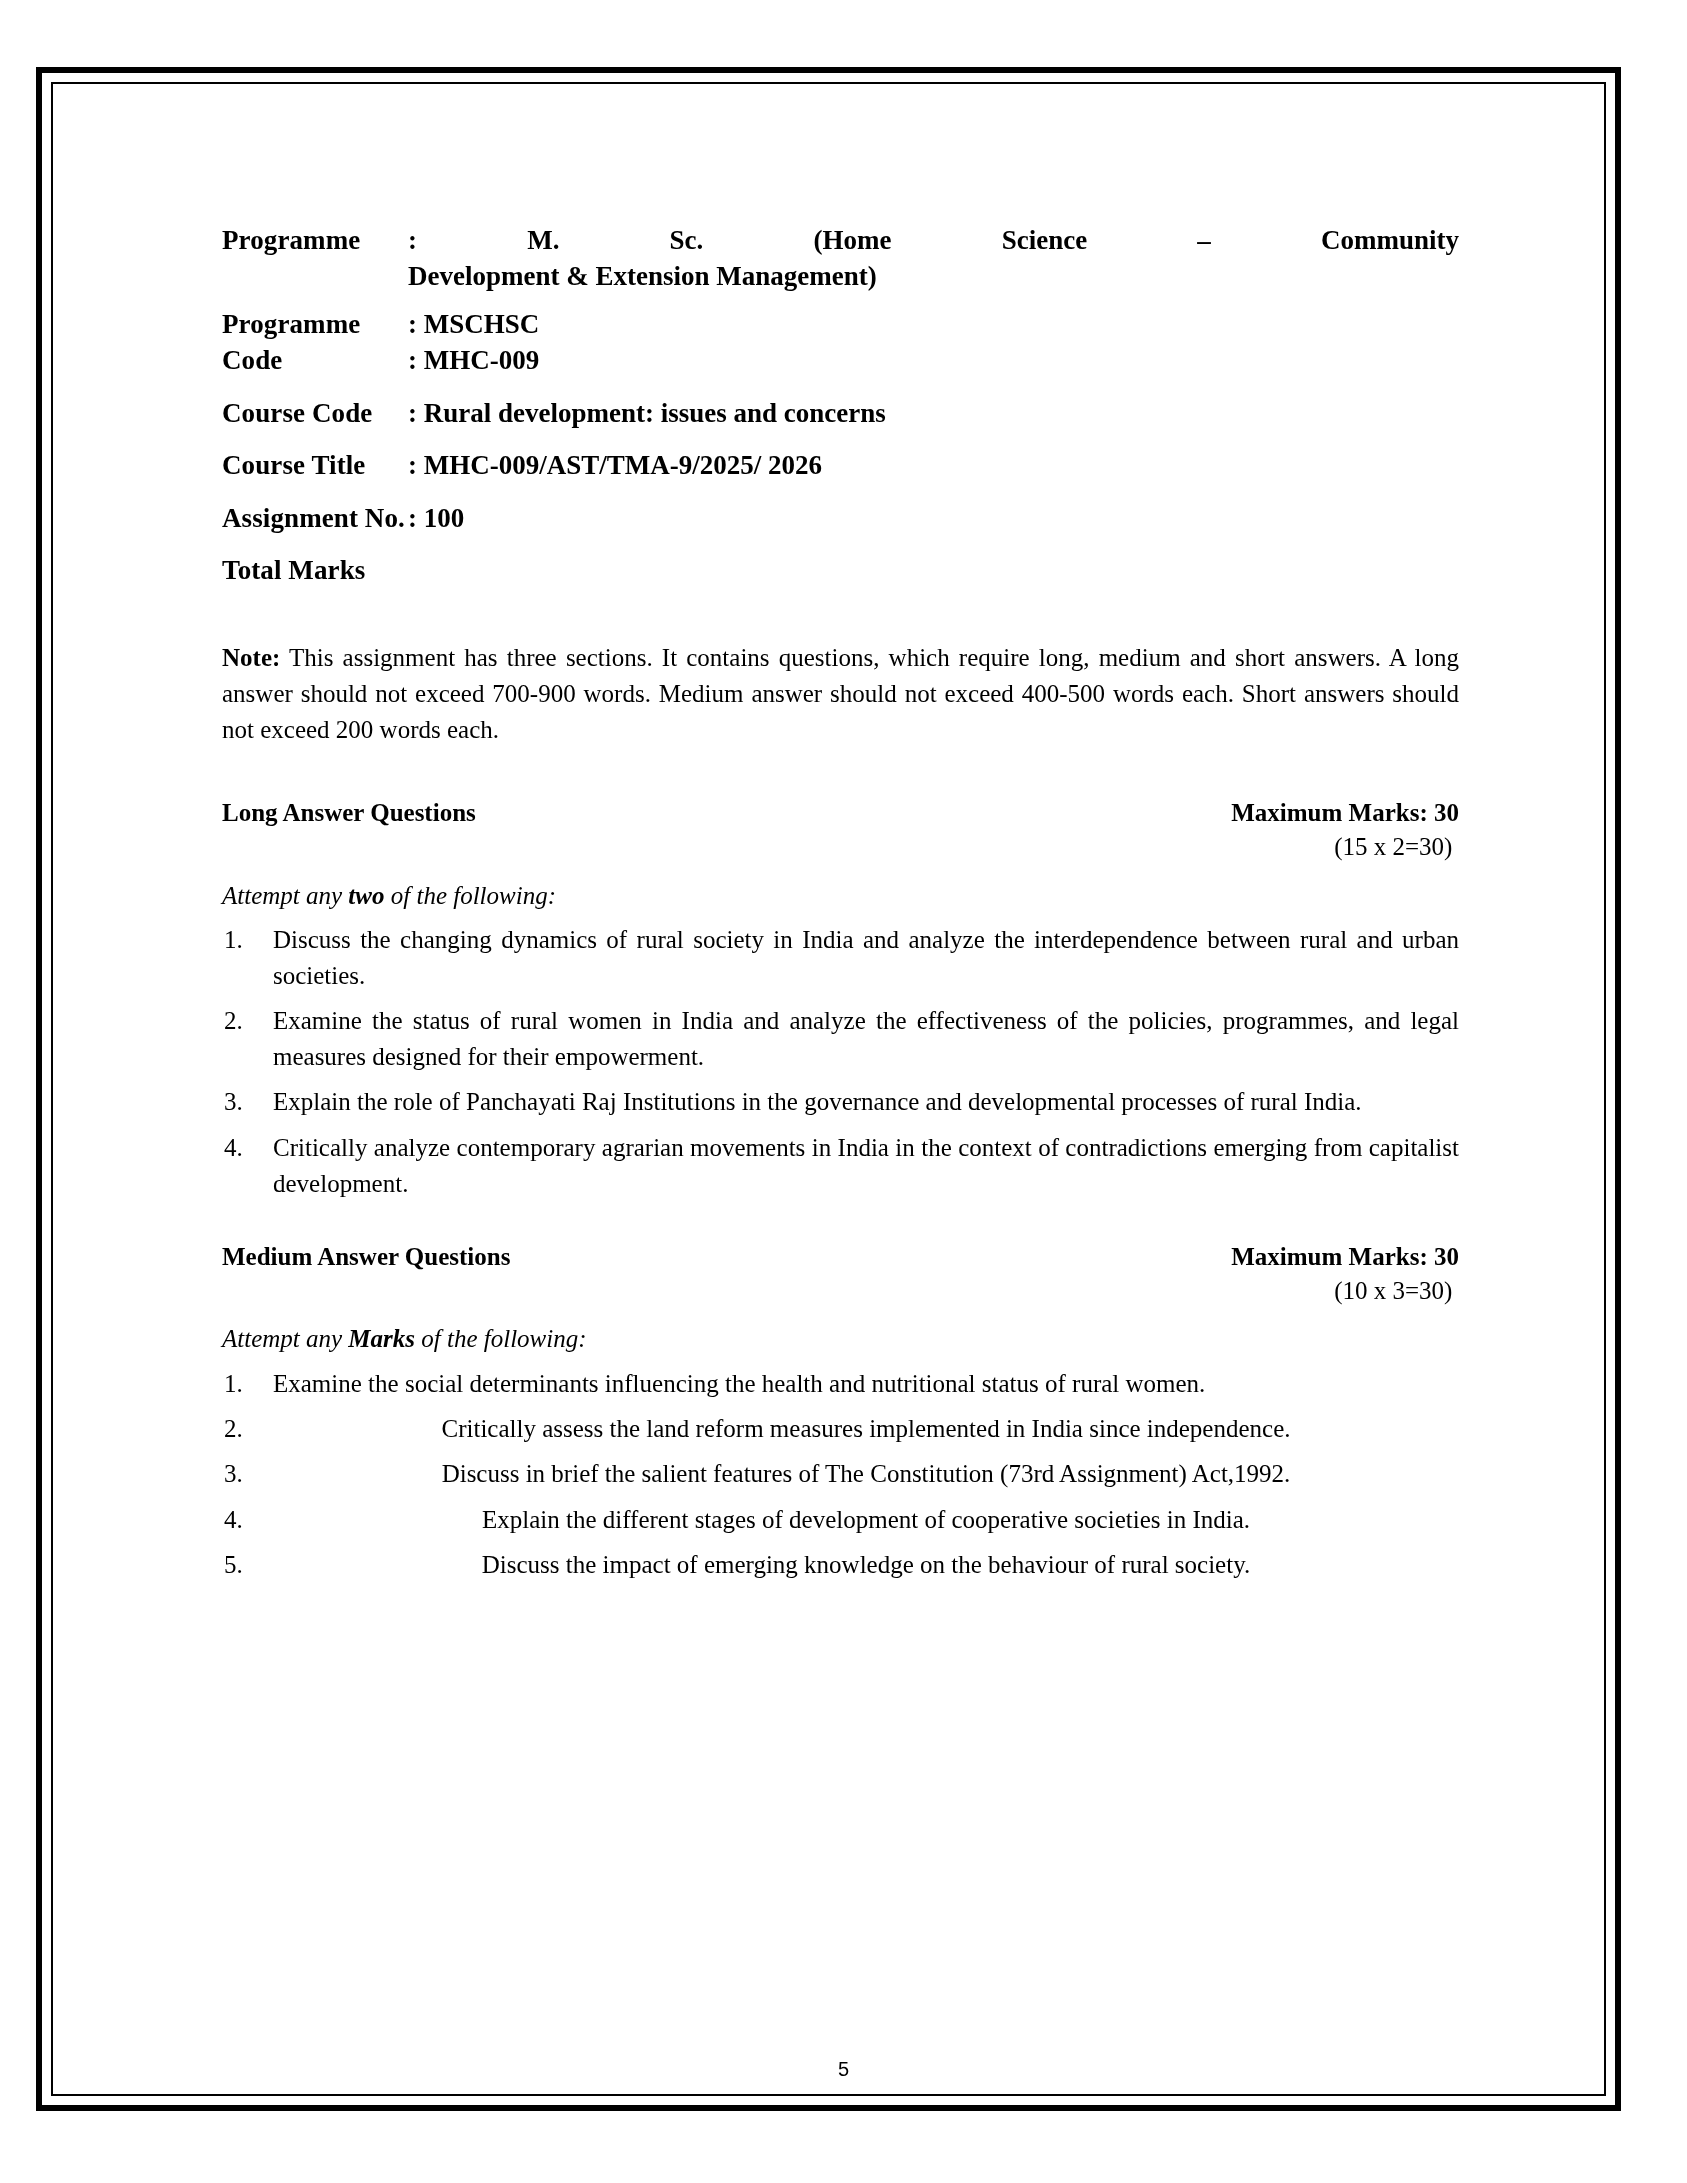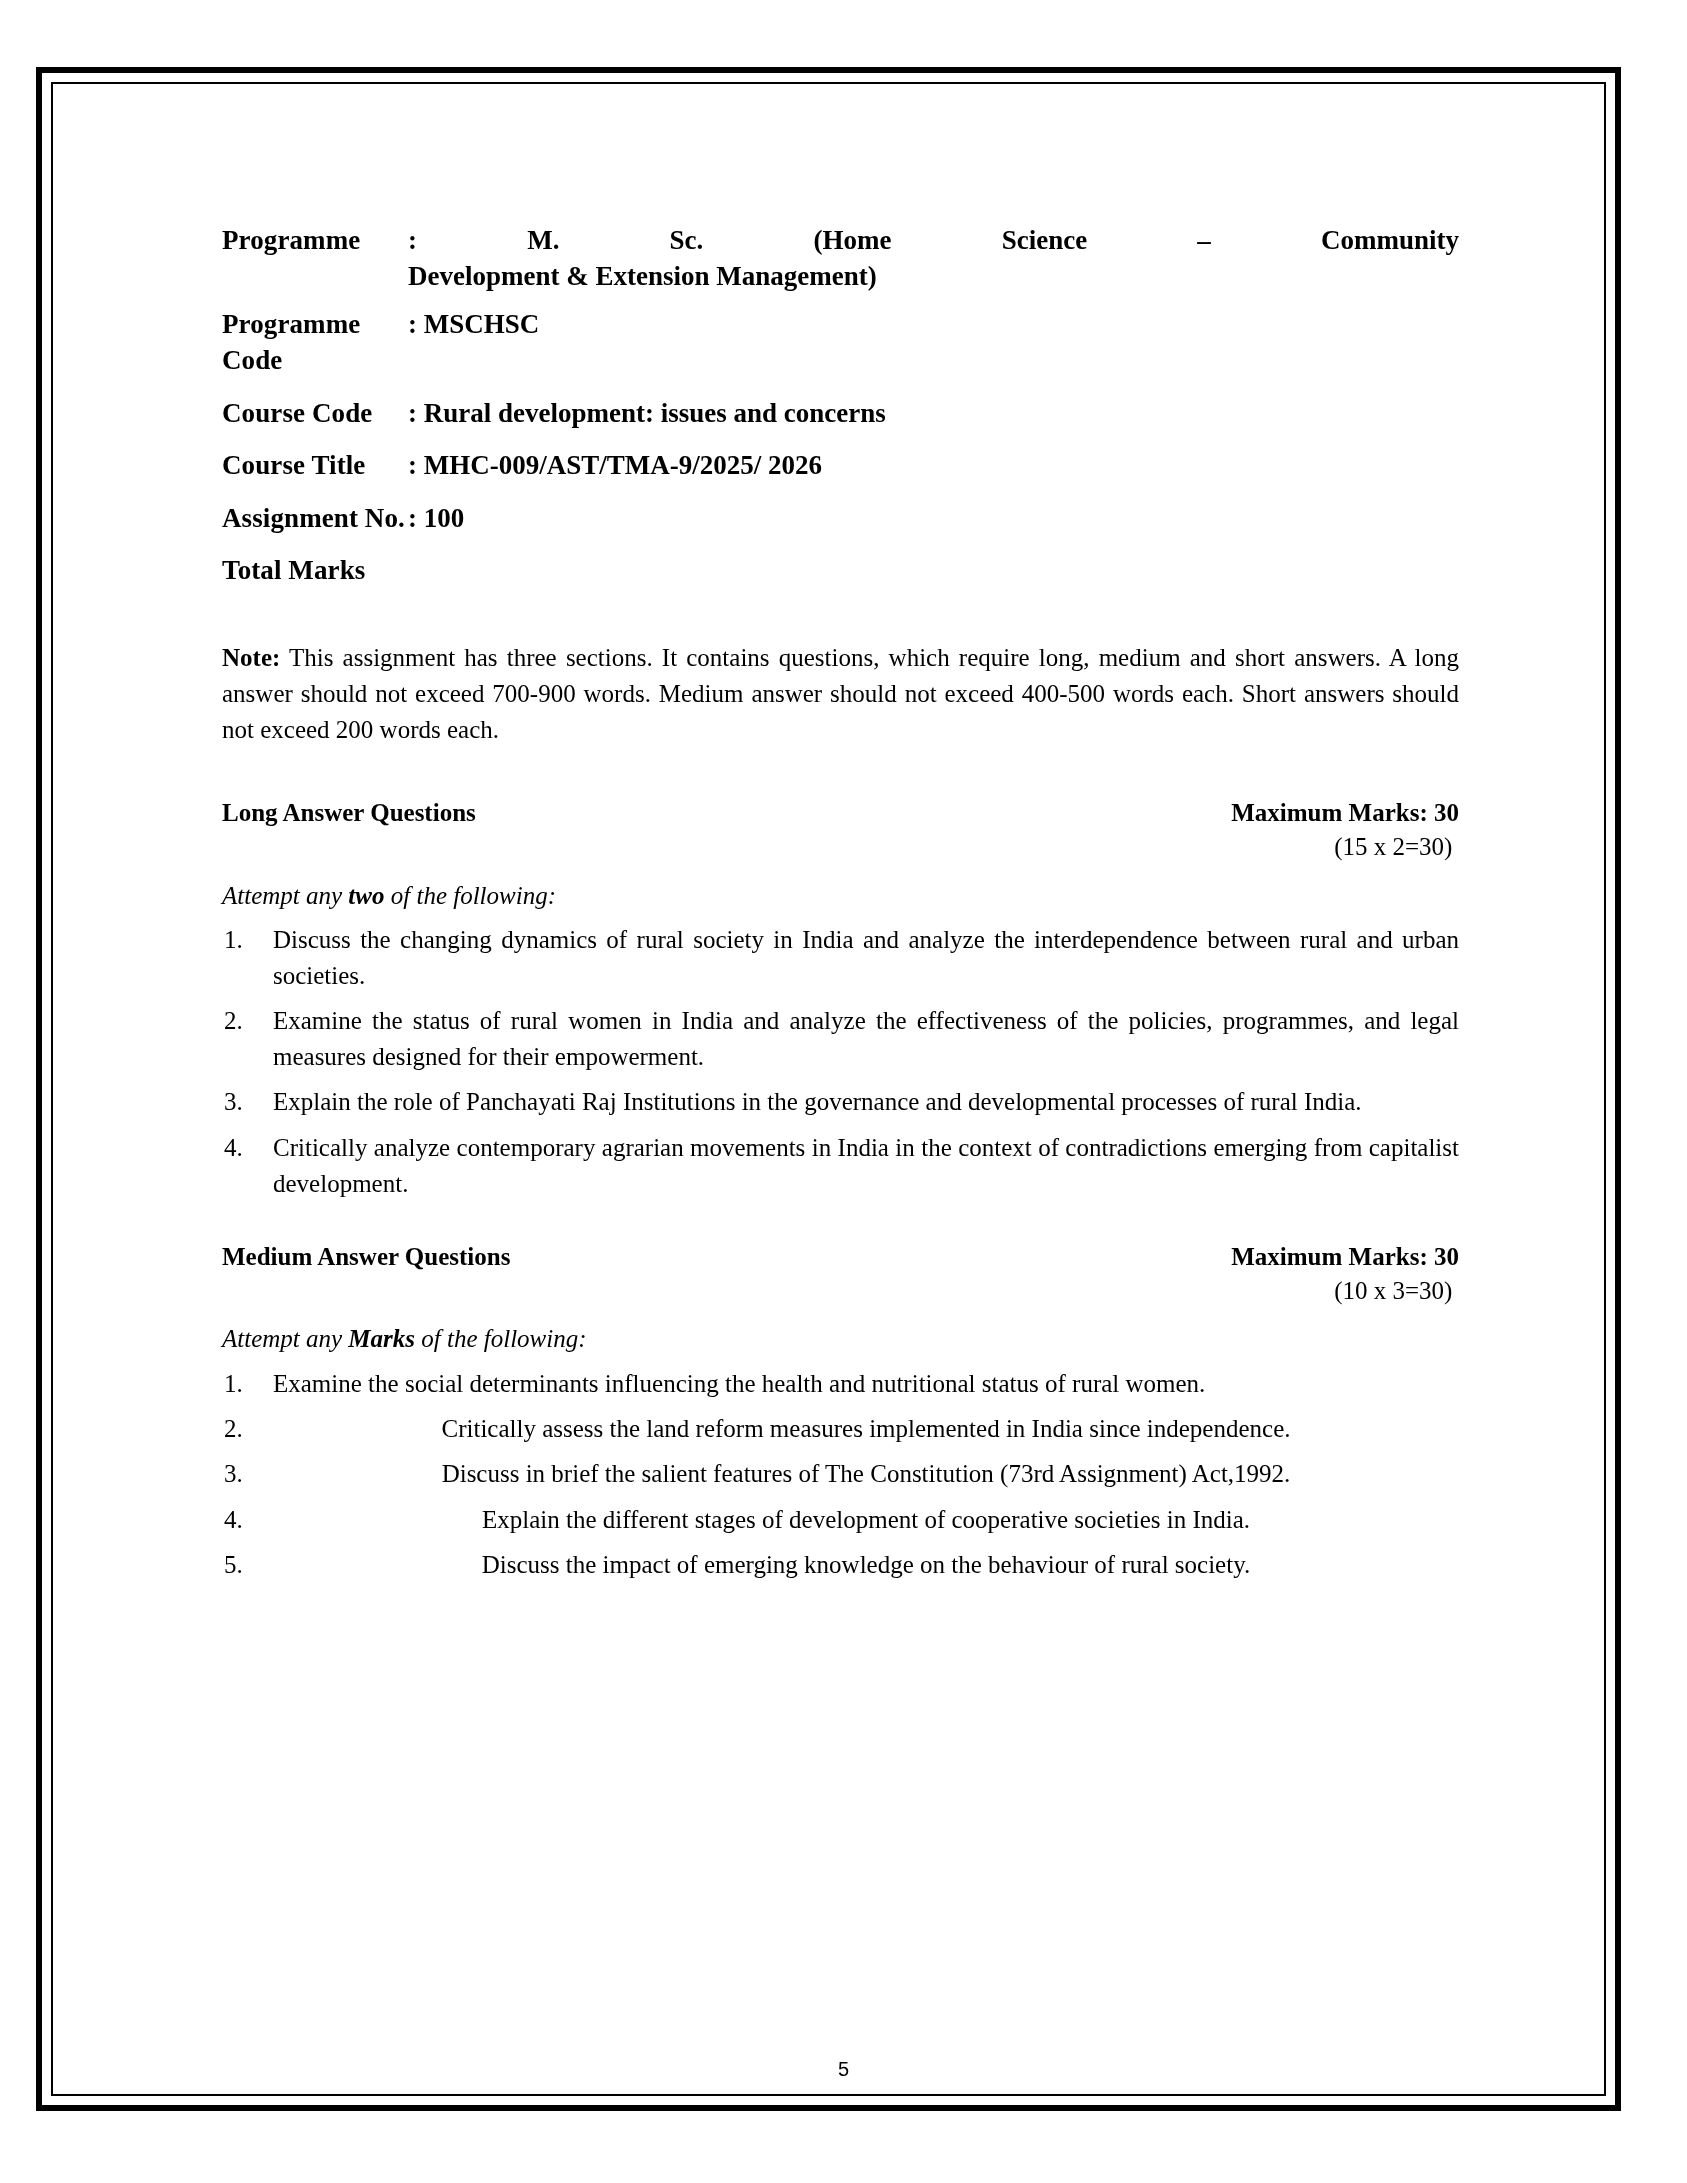--- a/index.html
+++ b/index.html
@@ -181,20 +181,21 @@
 
       <div class="spacer-18"></div>
 
       <div class="meta-row">
         <div class="meta-label">Programme</div>
         <div class="meta-value">: MSCHSC</div>
       </div>
 
       <div class="meta-row">
         <div class="meta-label">Code</div>
+        <div class="meta-value">: MHC-009</div>
       </div>
 
       <div class="spacer-25"></div>
 
       <div class="meta-row">
         <div class="meta-label">Course Code</div>
         <div class="meta-value">: Rural development: issues and concerns</div>
       </div>
 
       <div class="spacer-25"></div>

